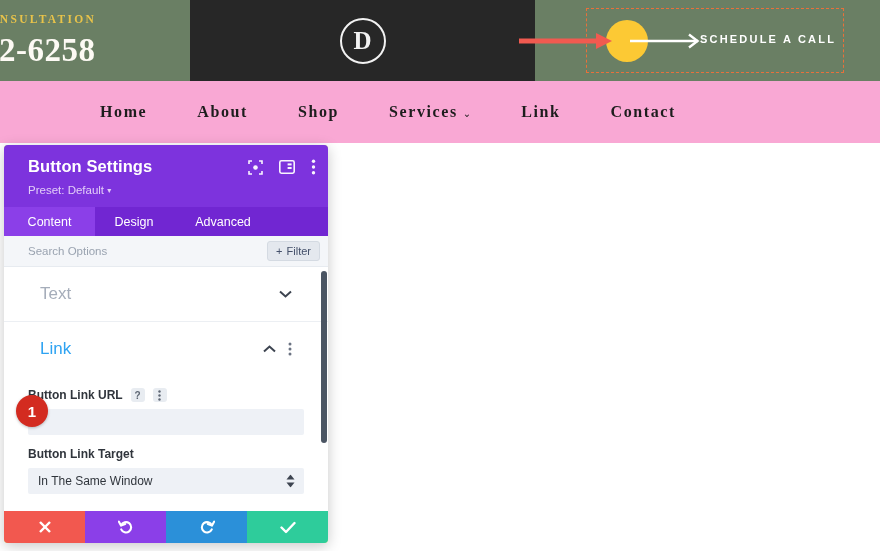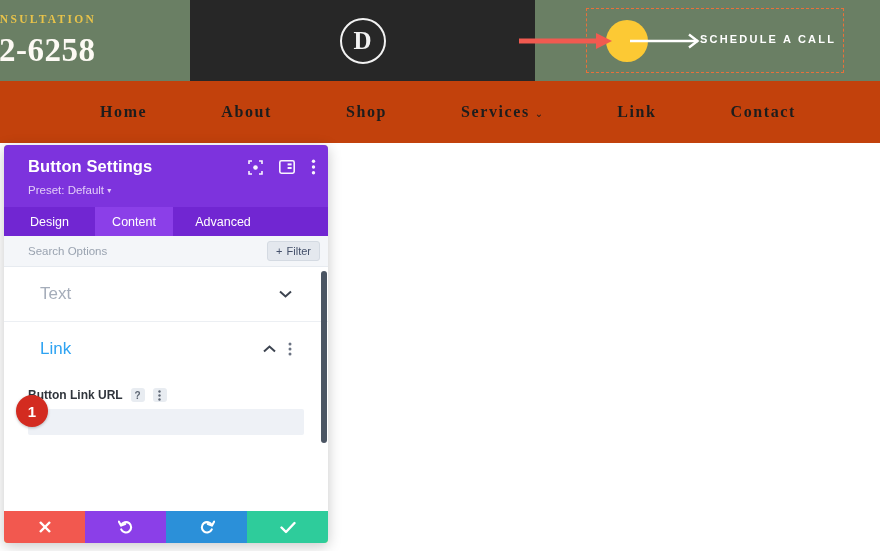--- a/index.html
+++ b/index.html
@@ -130,25 +130,24 @@
     width: 95px;
     height: 18px;
     z-index: 5;
   }
 
   .site-nav {
     position: absolute;
     top: 81px; left: 0;
     width: 880px;
     height: 62px;
-    background: #c2410c;
+    background: #f9a8d4;
     display: flex;
     align-items: center;
     padding-left: 100px;
-    gap: 24px;
   }
   .nav-item {
     font-family: "Liberation Serif", serif;
     font-size: 16px;
     font-weight: 700;
     color: #1d1d1d;
     letter-spacing: 1.6px;
     margin-right: 50px;
     display: flex;
     align-items: center;
@@ -505,25 +504,25 @@
         </svg>
         <svg class="hicon" width="5" height="16" viewBox="0 0 5 16">
           <circle cx="2.5" cy="2.2" r="1.7" fill="#ffffff"></circle>
           <circle cx="2.5" cy="8" r="1.7" fill="#ffffff"></circle>
           <circle cx="2.5" cy="13.8" r="1.7" fill="#ffffff"></circle>
         </svg>
       </div>
     </div>
 
     <div class="modal-tabs">
+      <div class="tab active">
+        <span>Content</span>
+      </div>
       <div class="tab">
         <span>Design</span>
-      </div>
-      <div class="tab active">
-        <span>Content</span>
       </div>
       <div class="tab">
         <span>Advanced</span>
       </div>
     </div>
 
     <div class="modal-search">
       <input class="search-input" type="text" placeholder="Search Options" style="">
       <div class="filter-btn">
         <span>+</span>
@@ -566,20 +565,34 @@
             <svg width="3" height="11" viewBox="0 0 3 11">
               <circle cx="1.5" cy="1.5" r="1.2" fill="#5d6673"></circle>
               <circle cx="1.5" cy="5.5" r="1.2" fill="#5d6673"></circle>
               <circle cx="1.5" cy="9.5" r="1.2" fill="#5d6673"></circle>
             </svg>
           </span>
         </div>
         <input class="text-input" type="text" value="" style="">
       </div>
 
+      <div class="field">
+        <div class="field-label-row">
+          <span class="field-label">Button Link Target</span>
+        </div>
+        <div class="select-wrap">
+          <div class="select-box">
+            <span>In The Same Window</span>
+          </div>
+          <svg class="select-arrows" width="9" height="13" viewBox="0 0 9 13">
+            <polygon points="4.5,0 8.5,5 0.5,5" fill="#3d4450"></polygon>
+            <polygon points="4.5,13 8.5,8 0.5,8" fill="#3d4450"></polygon>
+          </svg>
+        </div>
+      </div>
 
       <div class="scrollbar-track">
         <div class="scrollbar-thumb"></div>
       </div>
     </div>
 
     <div class="modal-footer">
       <div class="fbtn cancel">
         <svg width="14" height="14" viewBox="0 0 14 14">
           <line x1="2" y1="2" x2="12" y2="12" stroke="#ffffff" stroke-width="2.4"></line>

